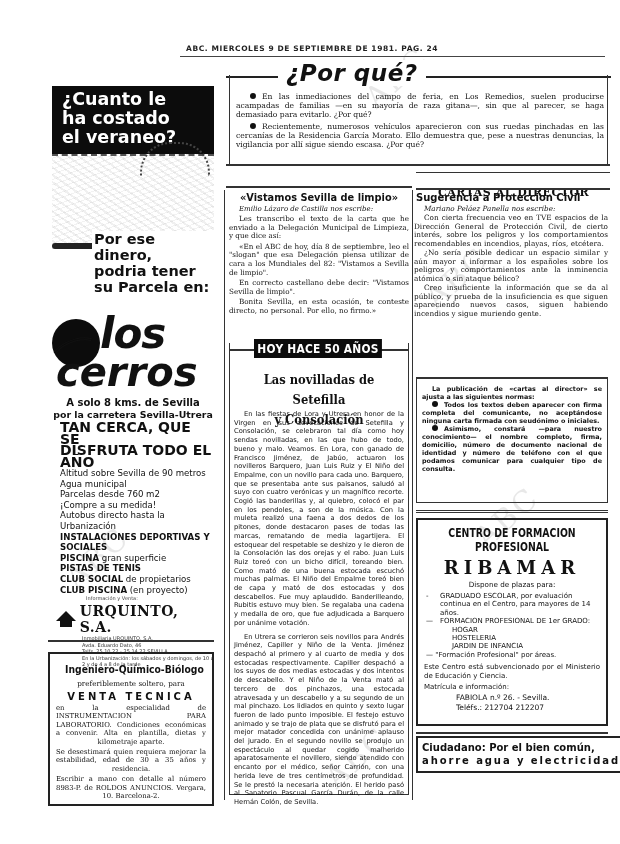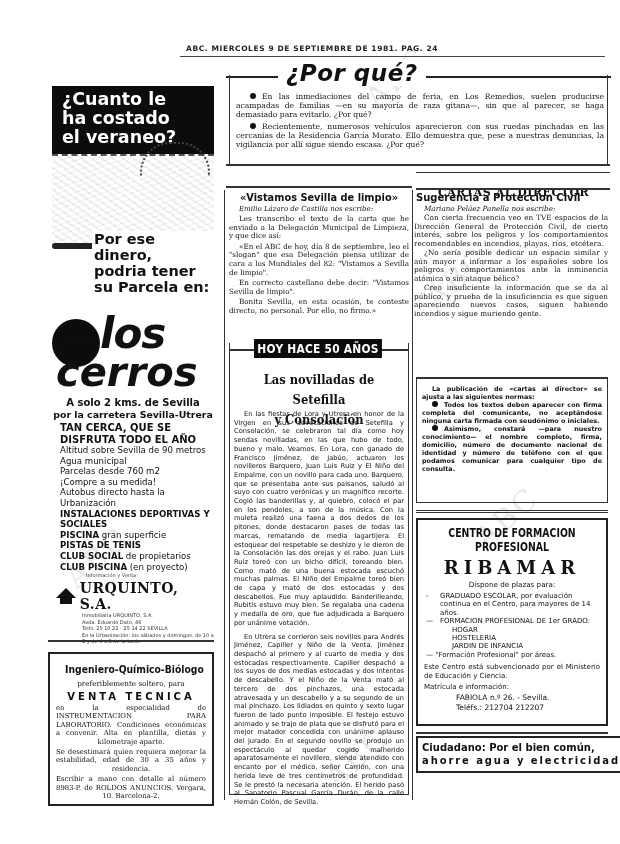--- a/index.html
+++ b/index.html
@@ -22,21 +22,21 @@
   .ad-illus .ground { position: absolute; left: 0; bottom: 0; width: 60px; height: 6px; background: #222; border-radius: 3px; }
   .ad-tagline { font-family: "DejaVu Sans", sans-serif; font-weight: bold; font-size: 14.5px; line-height: 16px; margin-left: 40px; margin-top: -18px; position: relative; background: #fff; padding-left: 2px; }
   .ad-logo { display: flex; align-items: center; margin-top: 16px; height: 78px; position: relative; }
   .ad-logo .arc { position: absolute; left: 0; top: 8px; width: 48px; height: 48px; border-radius: 50%; background: #0c0c0c; }
   .ad-logo .arc2 { position: absolute; left: -2px; top: 28px; width: 52px; height: 30px; border: 3px double #111; border-color: #111 transparent transparent transparent; border-radius: 50%; transform: rotate(-20deg); }
   .ad-logo .los { position: absolute; left: 48px; top: -2px; font-family: "DejaVu Sans", sans-serif; font-weight: bold; font-size: 42px; font-style: italic; letter-spacing: -1px; }
   .ad-logo .cerros { position: absolute; left: 4px; top: 38px; font-family: "DejaVu Sans", sans-serif; font-weight: bold; font-size: 40px; font-style: italic; letter-spacing: 0px; }
   .ad-sub { font-family: "DejaVu Sans", sans-serif; font-weight: bold; font-size: 10px; line-height: 11.5px; text-align: center; margin-top: 8px; }
   .ad-sub2 { font-size: 9.4px; }
   .ad-features { font-family: "DejaVu Sans", sans-serif; font-size: 8.6px; line-height: 10.6px; margin-left: 8px; margin-top: 2px; }
-  .ad-features .big { font-weight: bold; font-size: 10px; line-height: 11.5px; }
+  .ad-features .big { font-weight: bold; font-size: 14px; line-height: 11.5px; }
   .ad-features .b { font-weight: bold; }
   .ad-company { display: flex; align-items: center; margin-top: 2px; margin-left: 4px; }
   .ad-company .house { width: 20px; height: 16px; position: relative; margin-right: 4px; }
   .ad-company .house::before { content: ""; position: absolute; left: 0; top: 0; border-left: 10px solid transparent; border-right: 10px solid transparent; border-bottom: 10px solid #111; }
   .ad-company .house::after { content: ""; position: absolute; left: 4px; top: 9px; width: 12px; height: 7px; background: #111; }
   .ad-company .name { font-family: "DejaVu Serif", serif; font-weight: bold; font-size: 14px; letter-spacing: 0.5px; }
   .ad-small { font-family: "DejaVu Sans", sans-serif; font-size: 5px; line-height: 6.5px; color: #333; margin-left: 30px; }
   .ad-small-top { font-size: 5px; margin-left: 34px; color: #444; font-family: "DejaVu Sans", sans-serif; }
 
   .left-rule { position: absolute; left: 48px; top: 640px; width: 166px; height: 2px; background: #333; }
@@ -132,21 +132,21 @@
     <div>podria tener</div>
     <div>su Parcela en:</div>
   </div>
   <div class="ad-logo">
     <div class="arc"></div>
     <div class="arc2"></div>
     <div class="los">los</div>
     <div class="cerros">cerros</div>
   </div>
   <div class="ad-sub">
-    <div>A solo 2 kms. de Sevilla</div>
+    <div>A solo 8 kms. de Sevilla</div>
     <div class="ad-sub2">por la carretera Sevilla-Utrera</div>
   </div>
   <div class="ad-features">
     <div class="big">TAN CERCA, QUE SE</div>
     <div class="big">DISFRUTA TODO EL AÑO</div>
     <div>Altitud sobre Sevilla de 90 metros</div>
     <div>Agua municipal</div>
     <div>Parcelas desde 760 m2</div>
     <div>¡Compre a su medida!</div>
     <div>Autobus directo hasta la Urbanización</div>

